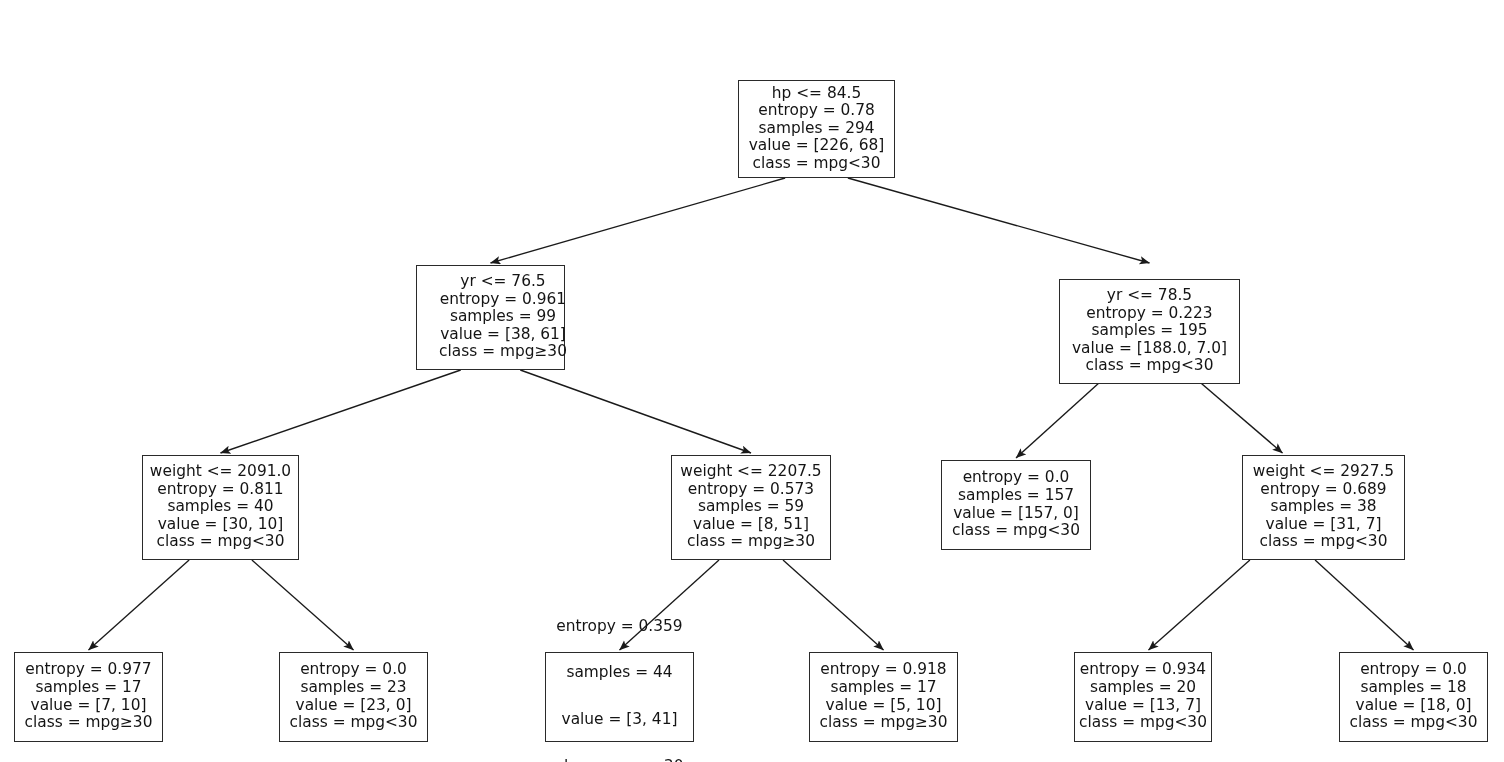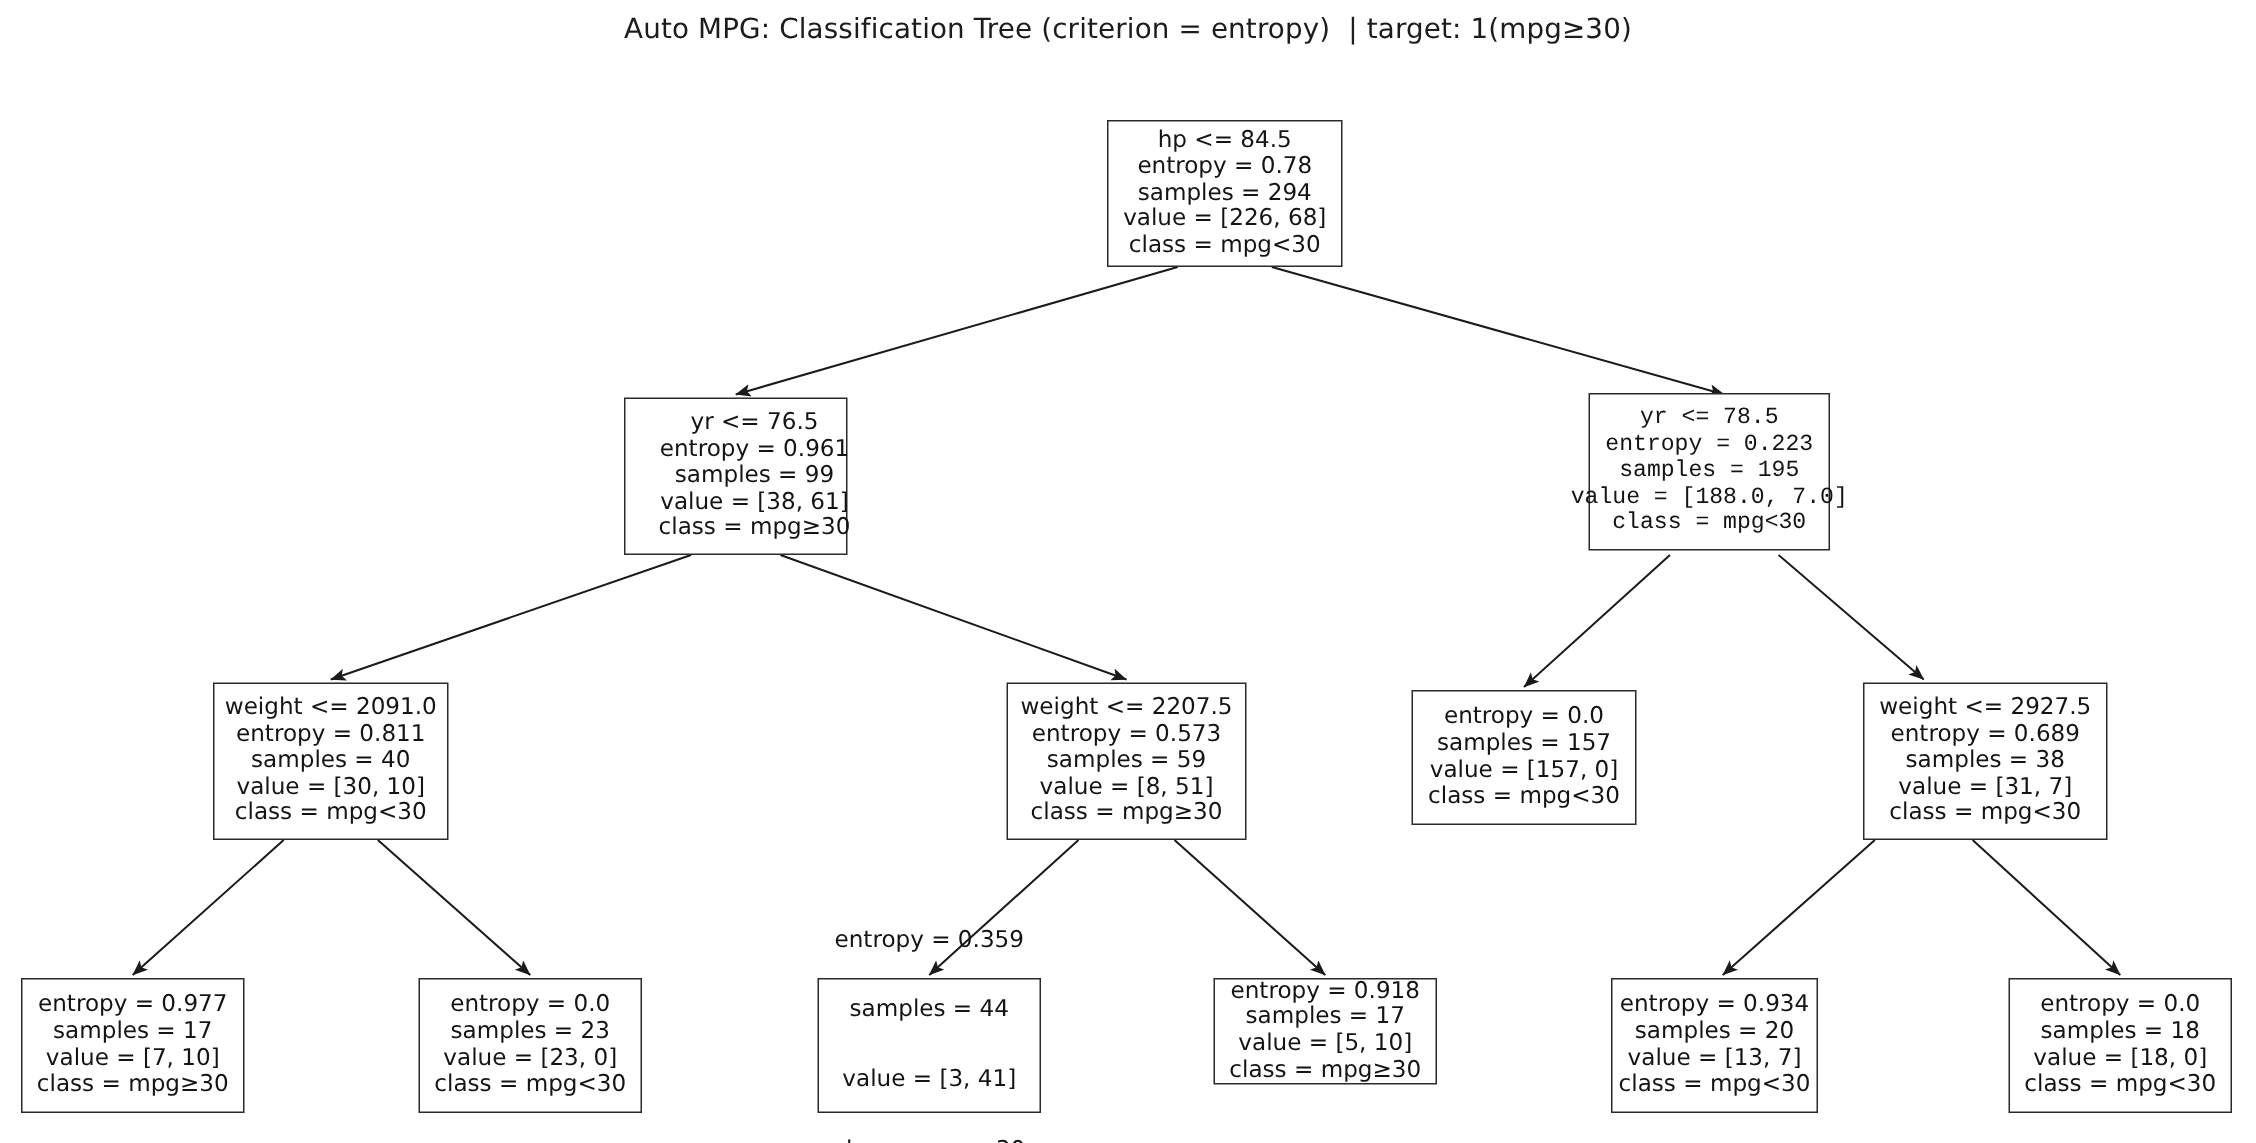--- a/index.html
+++ b/index.html
@@ -57,21 +57,20 @@
     color: #141414;
     white-space: pre;
     text-align: center;
   }
 </style>
 </head>
 <body>
 
 <div id="canvas">
 
-  <div id="plot-title">Auto MPG: Classification Tree (criterion = entropy)  | target: 1(mpg≥30)</div>
 
   <svg id="edge-layer" width="1504" height="762" viewBox="0 0 1504 762">
     <defs>
       <marker id="arrowhead" markerWidth="9" markerHeight="9" refX="7.4" refY="3.1" orient="auto" markerUnits="strokeWidth">
         <path d="M0,0 L7.6,3.1 L0,6.2 L1.7,3.1 z" fill="#1a1a1a"></path>
       </marker>
     </defs>
     <g id="edges" stroke="#1a1a1a" stroke-width="1.35" fill="none">
         <line x1="785.1" y1="178.0" x2="490.5" y2="263.0" marker-end="url(#arrowhead)"></line>
         <line x1="847.9" y1="178.0" x2="1149.5" y2="263.0" marker-end="url(#arrowhead)"></line>
@@ -128,27 +127,27 @@
         <div class="node-line">samples = 59</div>
         <div class="node-line">value = [8, 51]</div>
         <div class="node-line">class = mpg≥30</div>
       </div>
       <div class="tree-node" style="left: 545px; top: 652px; width: 149px; height: 90px; gap: 29px;">
         <div class="node-line">entropy = 0.359</div>
         <div class="node-line">samples = 44</div>
         <div class="node-line">value = [3, 41]</div>
         <div class="node-line">class = mpg≥30</div>
       </div>
-      <div class="tree-node" style="left: 809px; top: 652px; width: 149px; height: 71px;">
+      <div class="tree-node" style="left: 809px; top: 652px; width: 149px; height: 90px;">
         <div class="node-line">entropy = 0.918</div>
         <div class="node-line">samples = 17</div>
         <div class="node-line">value = [5, 10]</div>
         <div class="node-line">class = mpg≥30</div>
       </div>
-      <div class="tree-node" style="left: 1059px; top: 262px; width: 161px; height: 105px; font-family: Liberation Mono, monospace;">
+      <div class="tree-node" style="left: 1059px; top: 279px; width: 181px; height: 105px;">
         <div class="node-line">yr &lt;= 78.5</div>
         <div class="node-line">entropy = 0.223</div>
         <div class="node-line">samples = 195</div>
         <div class="node-line">value = [188.0, 7.0]</div>
         <div class="node-line">class = mpg&lt;30</div>
       </div>
       <div class="tree-node" style="left: 941px; top: 460px; width: 150px; height: 90px;">
         <div class="node-line">entropy = 0.0</div>
         <div class="node-line">samples = 157</div>
         <div class="node-line">value = [157, 0]</div>

